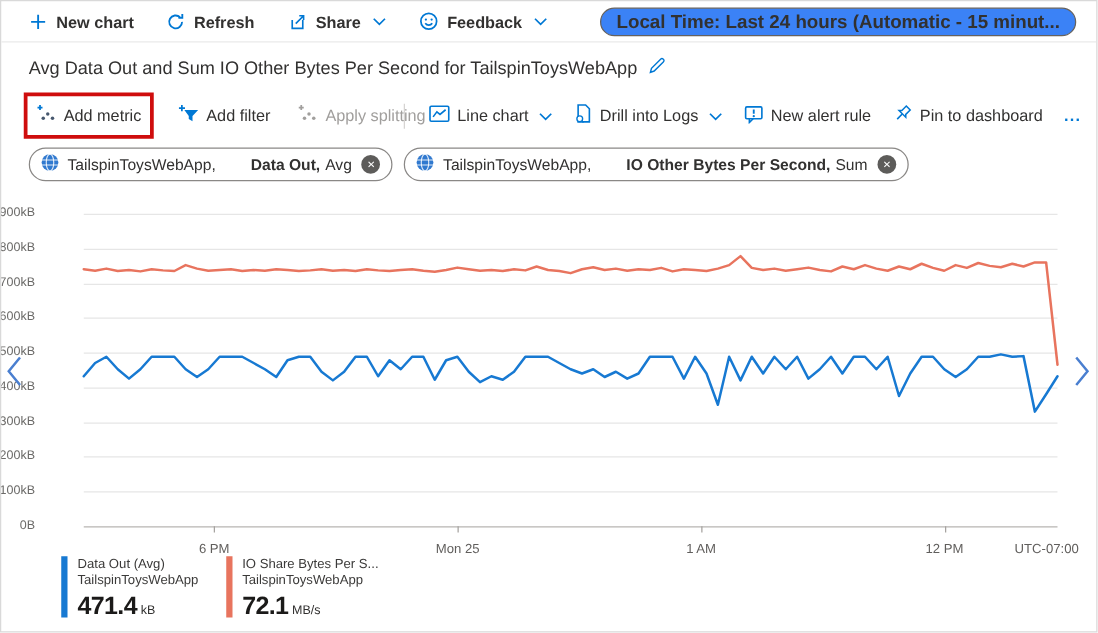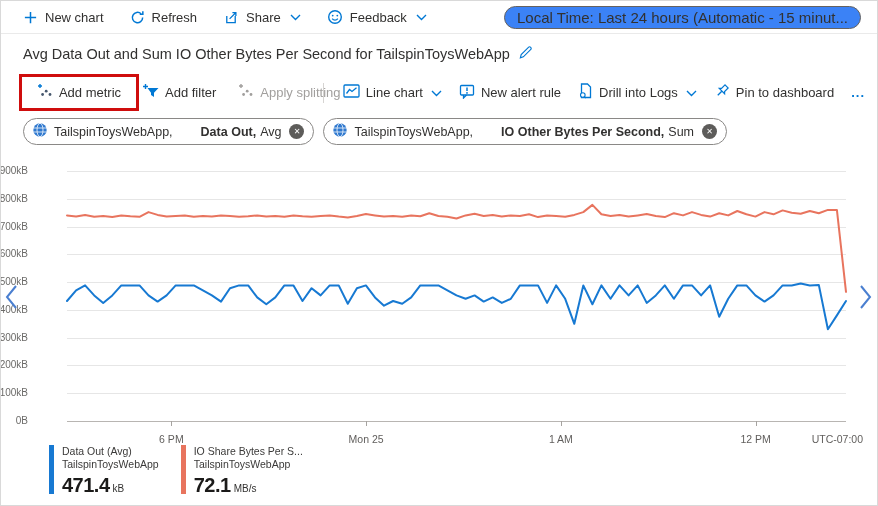--- a/index.html
+++ b/index.html
@@ -3,36 +3,36 @@
 <meta charset="utf-8">
 <style>
   * { margin:0; padding:0; box-sizing:border-box; }
   body { background:#fff; font-family:"Liberation Sans", sans-serif; }
   .screen { position:relative; width:878px; height:506px; background:#fff;
             border:1px solid #d9d9d9; overflow:hidden; color:#323130; }
 
   
   .topbar { position:absolute; left:0; top:0; width:100%; height:33px;
             border-bottom:1px solid #eaeaea; display:flex; align-items:center;
-            padding-left:22px; }
+            padding-left:22px;font-weight:bold; }
   .cmd { display:flex; align-items:center; gap:7px; font-size:13px; color:#323130;
          margin-right:26px; cursor:pointer; white-space:nowrap; }
   .cmd svg { display:block; }
   .chev { margin-left:2px; }
   .time-pill { position:absolute; right:16px; top:5px; height:23px; line-height:21px;
                border:1px solid #66625e; border-radius:12px; padding:0 12px;
                font-size:15px; color:#323130; background:#3b82f6; white-space:nowrap; }
 
   
   .title-row { position:absolute; left:22px; top:44px; display:flex; align-items:center;
                gap:8px; font-size:14.5px; color:#323130; }
 
   
   .cmdbar { position:absolute; left:0; top:73px; width:100%; height:37px; }
-  .hl-box { position:absolute; left:18px; top:0; width:120px; height:37px;
+  .hl-box { position:absolute; left:18px; top:0; width:104px; height:37px;
             border:3px solid #cf0d0d; display:flex; align-items:center;
             justify-content:center; }
   .cmdbar .cmd2 { display:flex; align-items:center; gap:6px; font-size:13px;
                   color:#323130; cursor:pointer; white-space:nowrap; }
   .cmd2.disabled { color:#a19f9d; cursor:default; }
   .cb-left-2 { position:absolute; left:142px; top:0; height:37px; display:flex;
                align-items:center; gap:22px; }
   .cb-right { position:absolute; right:12px; top:0; height:37px; display:flex;
               align-items:center; gap:17px; }
   .vsep { width:1px; height:20px; background:#d6d4d2; margin-right:2px; }
@@ -184,43 +184,43 @@
         </span>
         <span>Line chart</span>
         <span class="chev">
           <svg width="11" height="7" viewBox="0 0 11 7">
               <polyline points="1,1 5.5,5.5 10,1" stroke="#0078d4" stroke-width="1.4" fill="none"></polyline>
             </svg>
         </span>
       </div>
       <div class="cmd2">
         <span>
+          <svg width="15" height="16" viewBox="0 0 15 16">
+              <path d="M3.5 1h6l3 3v10.5h-9z" stroke="#0078d4" stroke-width="1.3" fill="none"></path>
+              <circle cx="4.8" cy="12" r="2.3" stroke="#0078d4" stroke-width="1.1" fill="#fff"></circle>
+              <path d="M6.4 13.6l1.4 1.4" stroke="#0078d4" stroke-width="1.1"></path>
+            </svg>
+        </span>
+        <span>Drill into Logs</span>
+        <span class="chev">
+          <svg width="11" height="7" viewBox="0 0 11 7">
+              <polyline points="1,1 5.5,5.5 10,1" stroke="#0078d4" stroke-width="1.4" fill="none"></polyline>
+            </svg>
+        </span>
+      </div>
+      <div class="cmd2">
+        <span>
           <svg width="16" height="15" viewBox="0 0 16 15">
               <rect x="1.5" y="1.5" width="13" height="9.5" rx="1" stroke="#0078d4" stroke-width="1.3" fill="none"></rect>
               <path d="M4.5 11v3l3-3" stroke="#0078d4" stroke-width="1.3" fill="none"></path>
               <path d="M8 3.6v3.3" stroke="#0078d4" stroke-width="1.5"></path>
               <circle cx="8" cy="8.9" r="0.9" fill="#0078d4"></circle>
             </svg>
         </span>
         <span>New alert rule</span>
-      </div>
-      <div class="cmd2">
-        <span>
-          <svg width="15" height="16" viewBox="0 0 15 16">
-              <path d="M3.5 1h6l3 3v10.5h-9z" stroke="#0078d4" stroke-width="1.3" fill="none"></path>
-              <circle cx="4.8" cy="12" r="2.3" stroke="#0078d4" stroke-width="1.1" fill="#fff"></circle>
-              <path d="M6.4 13.6l1.4 1.4" stroke="#0078d4" stroke-width="1.1"></path>
-            </svg>
-        </span>
-        <span>Drill into Logs</span>
-        <span class="chev">
-          <svg width="11" height="7" viewBox="0 0 11 7">
-              <polyline points="1,1 5.5,5.5 10,1" stroke="#0078d4" stroke-width="1.4" fill="none"></polyline>
-            </svg>
-        </span>
       </div>
       <div class="cmd2">
         <span>
           <svg width="16" height="16" viewBox="0 0 16 16">
               <g transform="rotate(45 8 8)">
                 <path d="M5.8 1.5h4.4v5l1.6 1.6H4.2L5.8 6.5z" stroke="#0078d4" stroke-width="1.2" fill="none"></path>
                 <path d="M8 8.3v5.7" stroke="#0078d4" stroke-width="1.3"></path>
               </g>
             </svg>
         </span>

